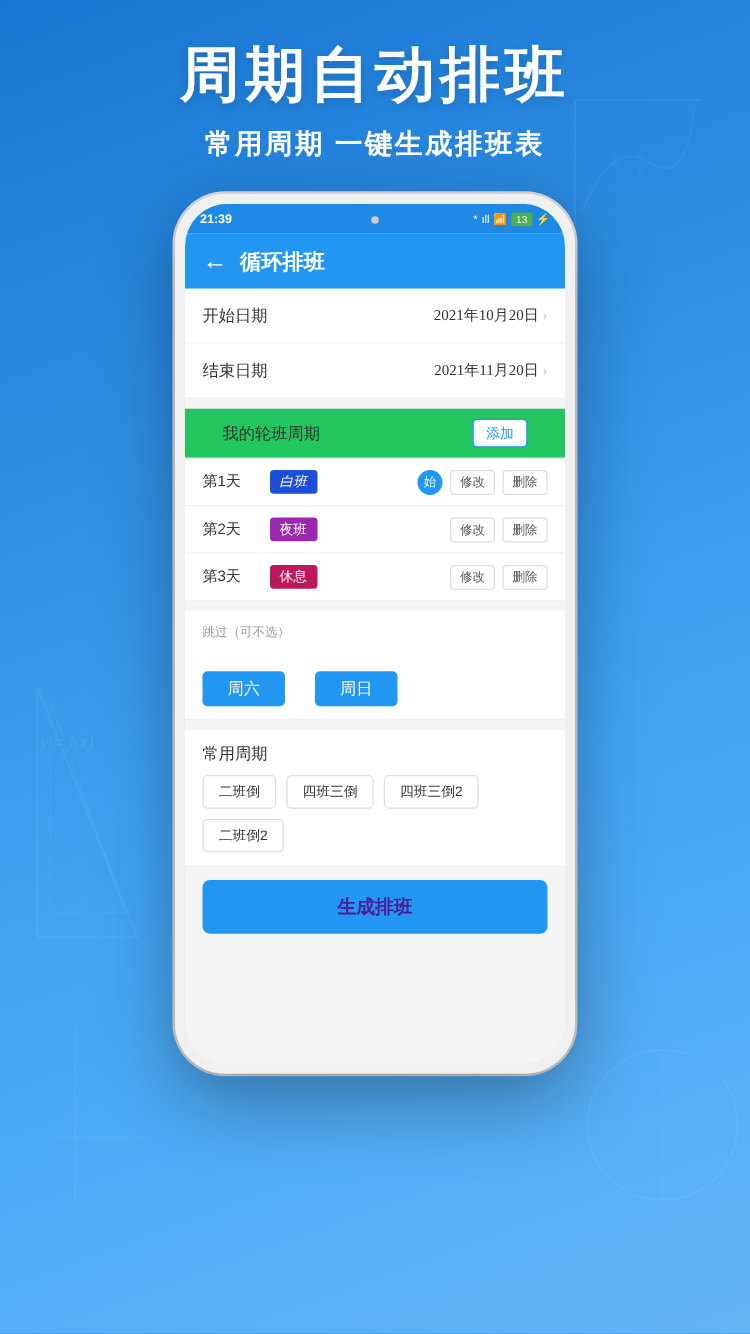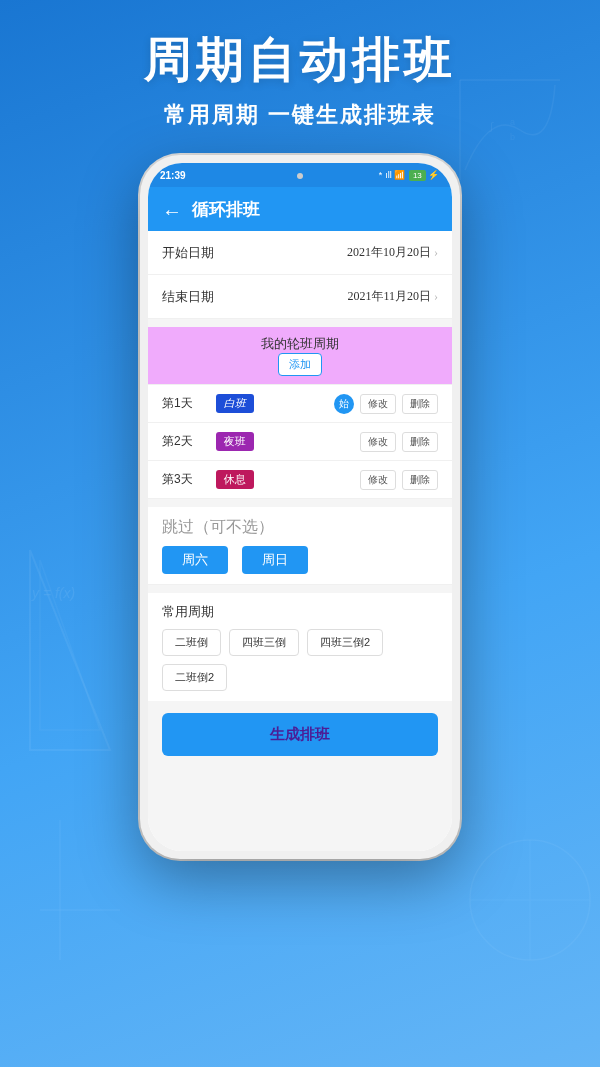--- a/index.html
+++ b/index.html
@@ -154,27 +154,26 @@
     }
 
     .form-row-label { color: #333; font-size: 13px; }
     .form-row-value { color: #333; font-size: 12px; display: flex; align-items: center; gap: 3px; }
     .chevron { color: #bbb; font-size: 12px; }
 
     .section-gap { height: 8px; background: #f5f5f5; }
 
     
     .section-header {
-      background: #f0abfc;
+      background: #22c55e;
       display: flex;
       justify-content: space-between;
       align-items: center;
       padding: 8px 30px;
       border-bottom: 1px solid #f0f0f0;
-      flex-direction: column;
     }
 
     .section-header-label { font-size: 13px; color: #333; }
 
     .btn-add {
       border: 1px solid #2196F3;
       color: #2196F3;
       background: white;
       font-size: 11px;
       padding: 3px 10px;
@@ -228,23 +227,23 @@
       cursor: pointer;
     }
 
     
     .skip-section {
       background: white;
       padding: 10px 14px;
       border-bottom: 1px solid #f0f0f0;
     }
 
-    .skip-label { font-size: 16px; color: #999; margin-bottom: 8px; }
-
-    .skip-buttons { display: flex; gap: 14px; }
+    .skip-label { font-size: 10px; color: #999; margin-bottom: 24px; }
+
+    .skip-buttons { display: flex; gap: 24px; }
 
     .btn-skip {
       background: #2196F3;
       color: white;
       border: none;
       border-radius: 4px;
       font-size: 13px;
       padding: 5px 20px;
       cursor: pointer;
     }

